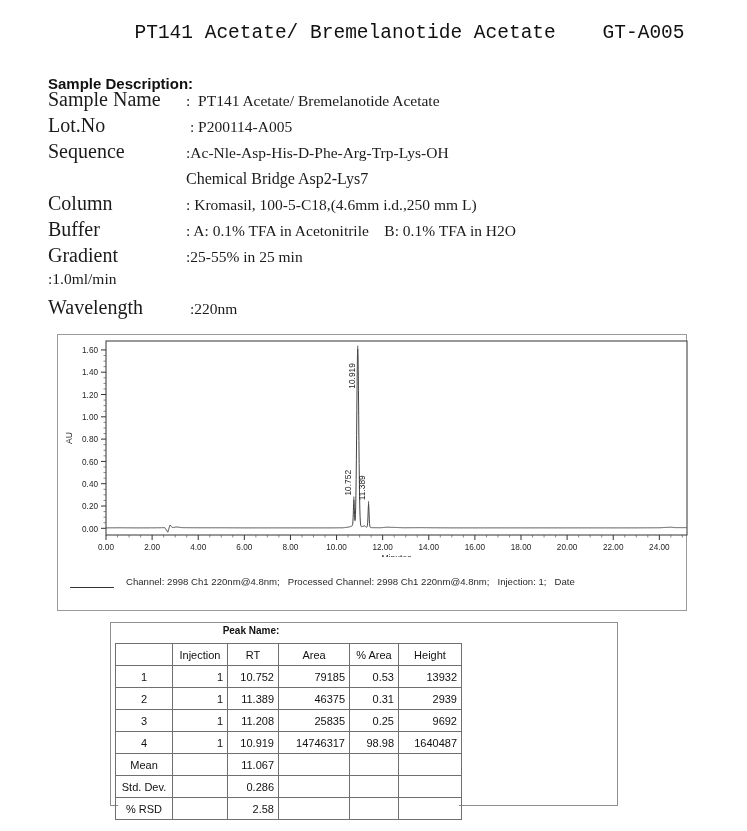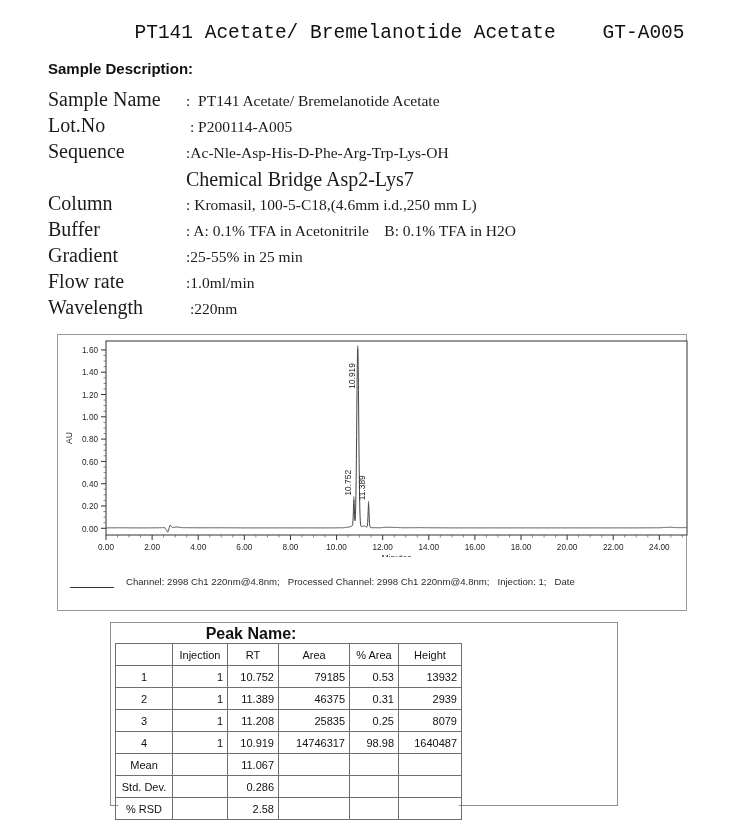--- a/index.html
+++ b/index.html
@@ -15,31 +15,31 @@
     position:absolute;left:0;top:22px;width:747px;
     text-align:center;
     font-family:Liberation Mono, monospace;
     font-size:19.5px;letter-spacing:0px;color:#111;
     white-space:pre;
     padding-left:36px;
   }
 
   
   .section-heading{
-    position:absolute;left:48px;top:60px;
+    position:absolute;left:48px;top:75px;
     font-family:"Liberation Sans",sans-serif;
     font-weight:bold;font-size:15px;color:#111;
   }
 
   
   .desc{position:absolute;left:48px;top:88px;width:640px;}
   .desc-row{display:flex;align-items:baseline;height:26px;}
   .desc-label{width:138px;flex:0 0 138px;font-size:20px;color:#1b1b1b;}
   .desc-value{font-size:15.5px;color:#1b1b1b;white-space:pre;}
-  .desc-cont{padding-left:138px;font-size:20px;height:26px;line-height:26px;}
+  .desc-cont{padding-left:138px;font-size:16px;height:26px;line-height:26px;}
 
   
   .chrom-panel{
     position:absolute;left:57px;top:334px;width:630px;height:277px;
     border:1px solid #9a9a9a;background:#fff;box-sizing:border-box;
   }
   .chart-area{position:absolute;left:0;top:0;width:630px;height:222px;}
   .chart-svg{display:block;}
 
   
@@ -57,21 +57,21 @@
 
   
   .result-box{
     position:absolute;left:110px;top:622px;width:508px;height:184px;
     border:1px solid #8f8f8f;background:#fff;box-sizing:border-box;
   }
   .peak-name{
     position:absolute;left:1px;top:2px;width:278px;
     text-align:center;
     font-family:"Liberation Sans",sans-serif;
-    font-weight:bold;font-size:16px;color:#111;
+    font-weight:bold;font-size:10px;color:#111;
   }
   table.peaks{
     position:absolute;left:4px;top:20px;
     border-collapse:collapse;
     font-family:"Liberation Sans",sans-serif;
     font-size:11px;color:#111;background:#fff;border-radius:27px;
   }
   table.peaks th,table.peaks td{
     border:1px solid #6f6f6f;height:21px;padding:0 4px;font-weight:normal;
   }
@@ -113,21 +113,20 @@
     </div>
     <div class="desc-row">
       <div class="desc-label">Buffer</div>
       <div class="desc-value">: A: 0.1% TFA in Acetonitrile    B: 0.1% TFA in H2O</div>
     </div>
     <div class="desc-row">
       <div class="desc-label">Gradient</div>
       <div class="desc-value">:25-55% in 25 min</div>
     </div>
     <div class="desc-row">
-      <div class="desc-label">Flow rate</div>
       <div class="desc-value">:1.0ml/min</div>
     </div>
     <div class="desc-row">
       <div class="desc-label">Wavelength</div>
       <div class="desc-value"> :220nm</div>
     </div>
   </div>
 
   <div class="chrom-panel">
     <div class="chart-area">
@@ -287,21 +286,21 @@
             <td class="c-area">46375</td>
             <td class="c-parea">0.31</td>
             <td class="c-height">2939</td>
           </tr>
           <tr>
             <td class="c-idx">3</td>
             <td class="c-inj">1</td>
             <td class="c-rt">11.208</td>
             <td class="c-area">25835</td>
             <td class="c-parea">0.25</td>
-            <td class="c-height">8079</td>
+            <td class="c-height">9692</td>
           </tr>
           <tr>
             <td class="c-idx">4</td>
             <td class="c-inj">1</td>
             <td class="c-rt">10.919</td>
             <td class="c-area">14746317</td>
             <td class="c-parea">98.98</td>
             <td class="c-height">1640487</td>
           </tr>
           <tr>

